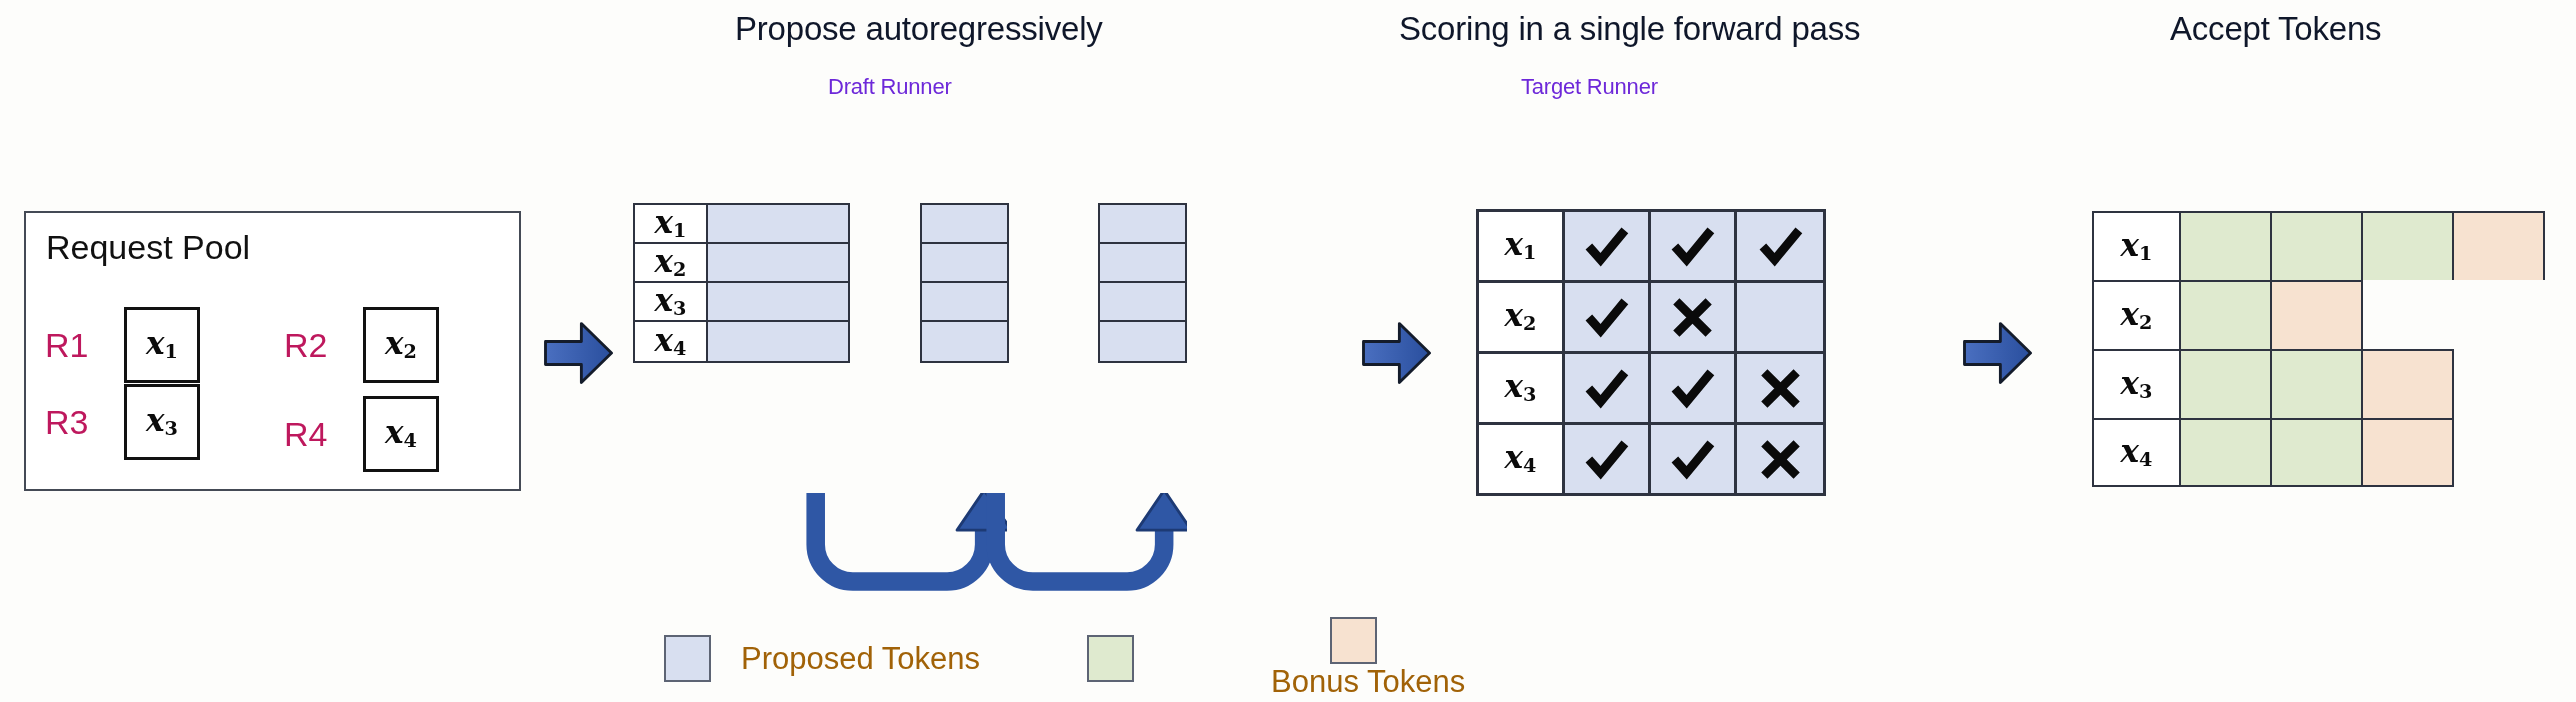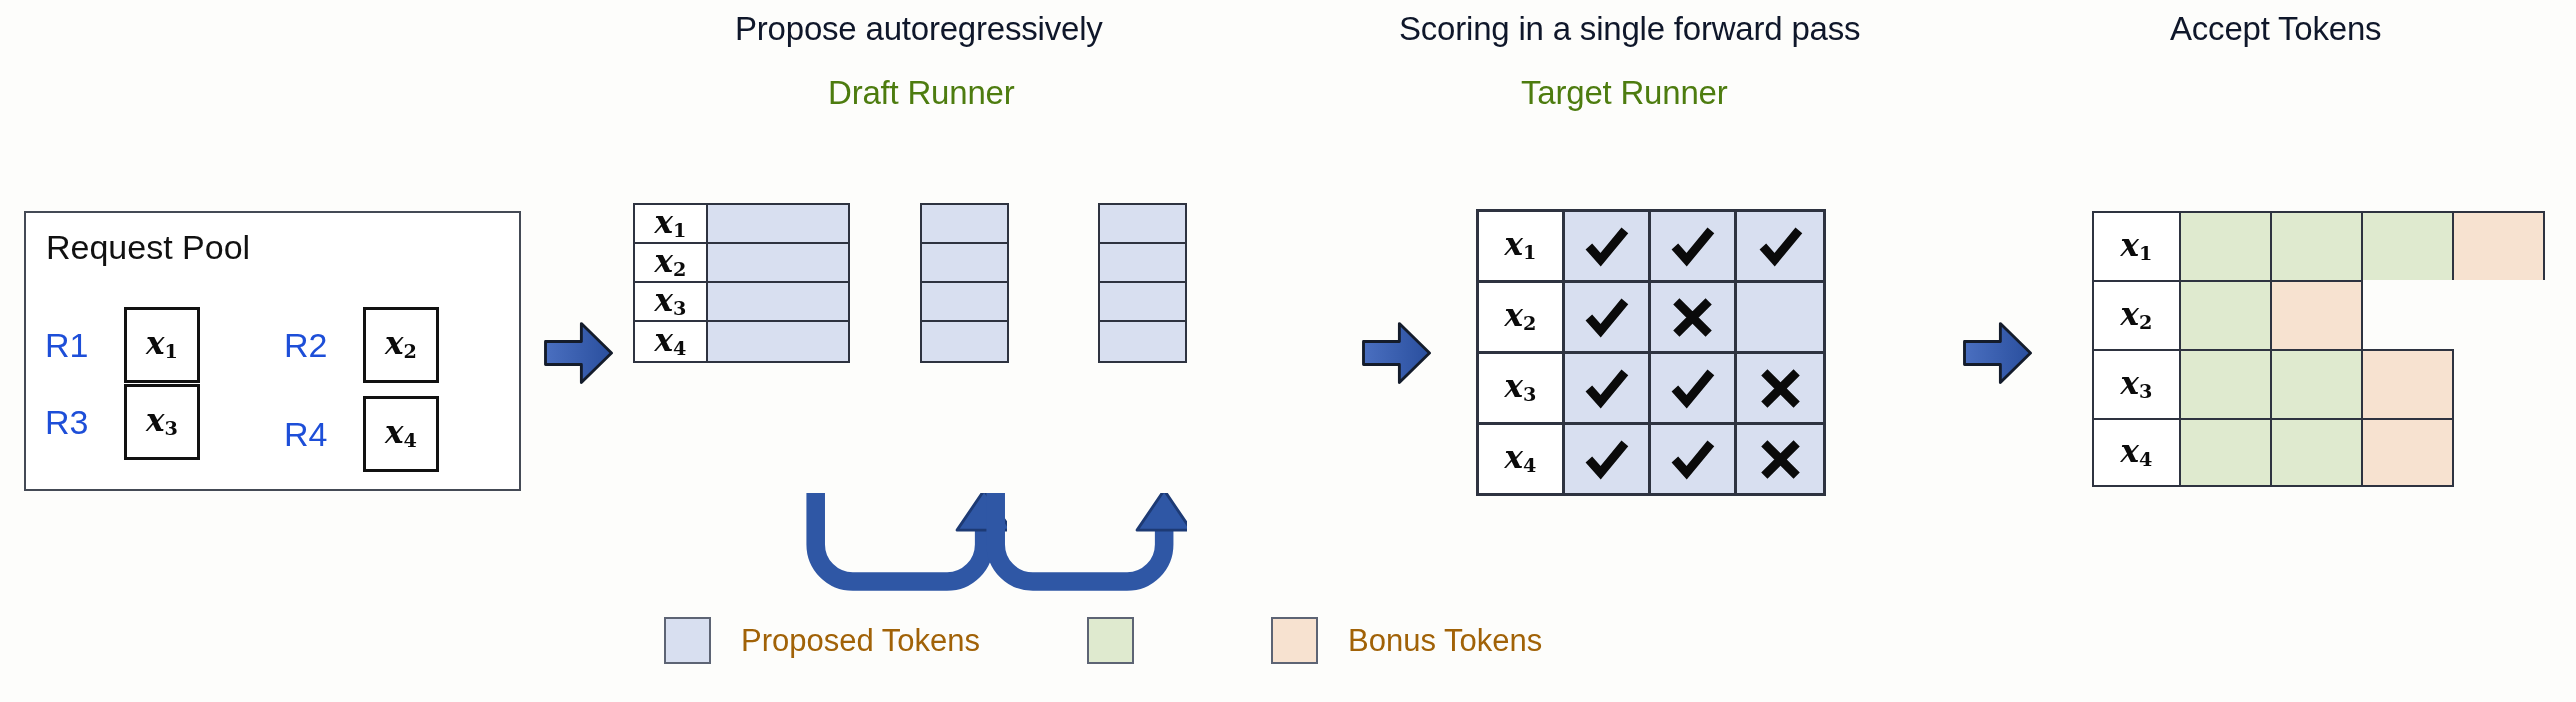--- a/index.html
+++ b/index.html
@@ -8,34 +8,34 @@
        -webkit-font-smoothing:antialiased;overflow:hidden;}
 
   .abs{position:absolute;}
 
   
   .caption{
     position:absolute;font-size:33px;color:#0f172a;letter-spacing:-0.2px;
     white-space:nowrap;font-weight:400;
   }
   .subcaption{
-    position:absolute;font-size:33px;color:#4d7c0f;letter-spacing:-0.2px;
+    position:absolute;font-size:22px;color:#6d28d9;letter-spacing:-0.2px;
     white-space:nowrap;font-weight:400;
   }
 
   
   #request-pool{
     position:absolute;left:23.6px;top:211px;width:497px;height:280px;
     border:2.9px solid #444a55;background:#fff;box-sizing:border-box;
   }
   #request-pool-title{
     position:absolute;left:46px;top:228px;font-size:34px;color:#111;white-space:nowrap;
   }
   .req-row{position:absolute;display:flex;align-items:center;}
-  .req-label{font-size:34px;color:#1d4ed8;width:79px;}
+  .req-label{font-size:34px;color:#be185d;width:79px;}
   .req-box{
     width:76px;height:76px;border:3.6px solid #111;background:#fff;
     display:flex;align-items:center;justify-content:center;box-sizing:border-box;
   }
 
   
   .tok{
     font-family:"DejaVu Serif","Liberation Serif",serif;
     font-style:italic;font-weight:700;font-size:31px;color:#0b0b0b;
     line-height:1;white-space:nowrap;
@@ -347,19 +347,19 @@
 
   <div class="legend-item">
     <span class="legend-swatch" style="background:#d8dff0;"></span>
     <span class="legend-label">Proposed Tokens</span>
   </div>
 
   <div class="legend-item">
     <span class="legend-swatch" style="background:#dfeacf;"></span>
   </div>
 
-  <div class="legend-item" style="margin-right:0;">
+  <div class="legend-item" style="margin-right:0;flex-direction:column;">
     <span class="legend-swatch" style="background:#f7e2d0;"></span>
     <span class="legend-label">Bonus Tokens</span>
   </div>
 
 </div>
 
 
 </body></html>

